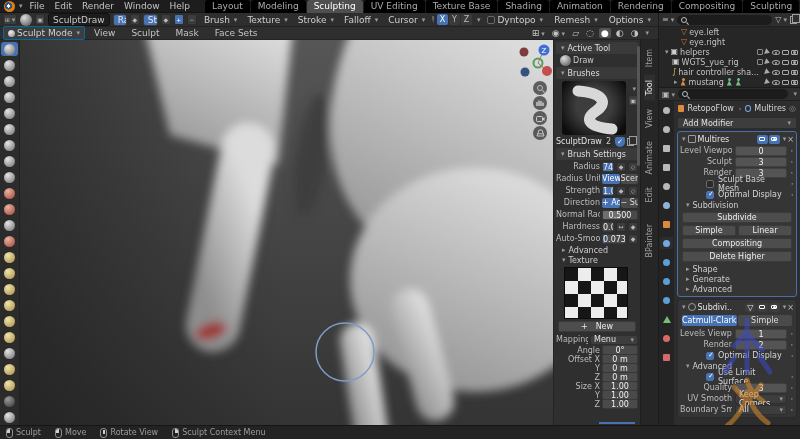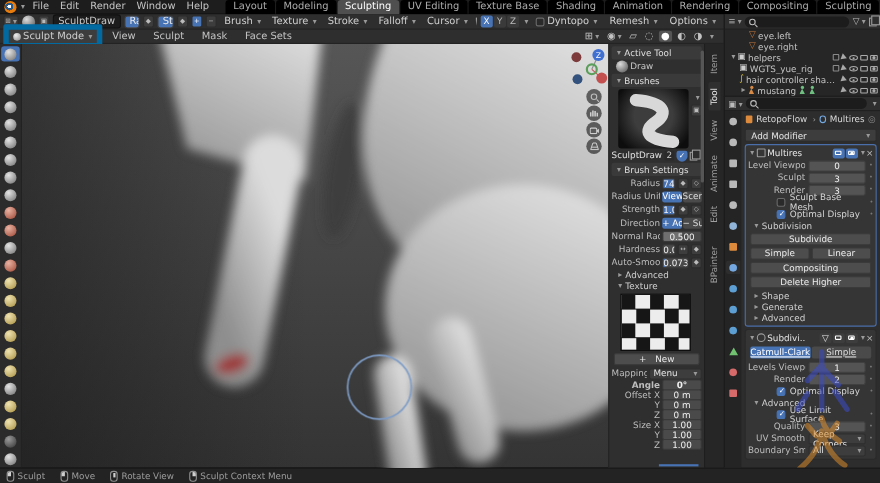--- a/index.html
+++ b/index.html
@@ -130,21 +130,21 @@
   .prow .lab { width:52px; text-align:right; color:#bdbdbd; flex:none; white-space:nowrap; overflow:hidden; }
   .prow .val { flex:1; height:10px; background:#545454; border-radius:2px; text-align:center; color:#f2f2f2; line-height:10px; border:1px solid #404040; }
   .prow::after { content:"•"; color:#777; font-size:6px; width:4px; }
   .pcheck { display:flex; align-items:center; gap:4px; height:11px; padding-left:26px; color:#d6d6d6; }
   .pcheck::after { content:"•"; color:#777; font-size:6px; margin-left:auto; }
   .pbtn { height:11px; background:#4d4d4d; border:1px solid #3a3a3a; border-radius:2px; color:#ececec; display:flex; align-items:center; justify-content:center; margin:2px 2px; }
   .pbtn-pair { display:flex; gap:2px; margin:2px 2px; }
   .pbtn-pair .pbtn { flex:1; margin:0; }
   .psec { display:flex; align-items:center; gap:3px; height:10px; color:#cfcfcf; padding-left:4px; }
   .seg { display:flex; gap:1px; margin:2px 2px; }
-  .seg .tgl { height:11px; line-height:11px;text-decoration:underline; }
+  .seg .tgl { height:11px; line-height:11px; }
   .pselect { flex:1; height:10px; background:#3d3d3d; border:1px solid #2e2e2e; border-radius:2px; color:#e3e3e3; display:flex; align-items:center; padding:0 3px; }
   .pselect .chev { margin-left:auto; }
   .watermark { position:absolute; pointer-events:none; opacity:.55; }
 
   
   .statusbar { position:absolute; left:0; top:425px; width:800px; height:14px; background:#232323; border-top:1px solid #161616; display:flex; align-items:center; gap:10px; padding:0 6px; font-size:8px; color:#9c9c9c; }
   .hint { display:flex; align-items:center; gap:3px; }
   .sb-stats { margin-left:auto; white-space:nowrap; color:#9c9c9c; }
 </style>
 </head>
@@ -237,21 +237,21 @@
       <span>Remesh</span>
         <span class="chev">▾</span>
     </span>
     <span class="dd">
       <span>Options</span>
         <span class="chev">▾</span>
     </span>
   </div>
 
   <div class="hdr-b">
-    <span class="dd" style="background:#3d3d3d;border:5px solid #0369a1;">
+    <span class="dd" style="background:#3d3d3d;border:1px solid #0369a1;">
       <span style="width:7px;height:7px;border-radius:50%;background:radial-gradient(circle at 35% 30%,#eee,#888);"></span>
       <span>Sculpt Mode</span>
         <span class="chev">▾</span>
     </span>
     <span id="hb-menus" style="display:flex;gap:6px">
         <span class="tb-menu">View</span>
         <span class="tb-menu">Sculpt</span>
         <span class="tb-menu">Mask</span>
         <span class="tb-menu">Face Sets</span>
       </span>
@@ -511,21 +511,21 @@
         <span>New</span>
     </div>
     <div class="np-row">
       <span class="lab" style="width:32px">Mapping</span>
       <span class="pselect">
         <span>Menu</span>
           <span class="chev">▾</span>
       </span>
     </div>
     <div id="tex-rows">
-        <div class="np-row" style="height: 8px; font-weight: bold;">
+        <div class="np-row" style="height: 8px;">
           <span class="lab">Angle</span>
           <span class="nslider" style="flex: 1 1 0%;"><span>0°</span></span>
         </div>
         <div class="np-row" style="height: 8px;">
           <span class="lab">Offset X</span>
           <span class="nslider" style="flex: 1 1 0%;"><span>0 m</span></span>
         </div>
         <div class="np-row" style="height: 8px;">
           <span class="lab">Y</span>
           <span class="nslider" style="flex: 1 1 0%;"><span>0 m</span></span>

